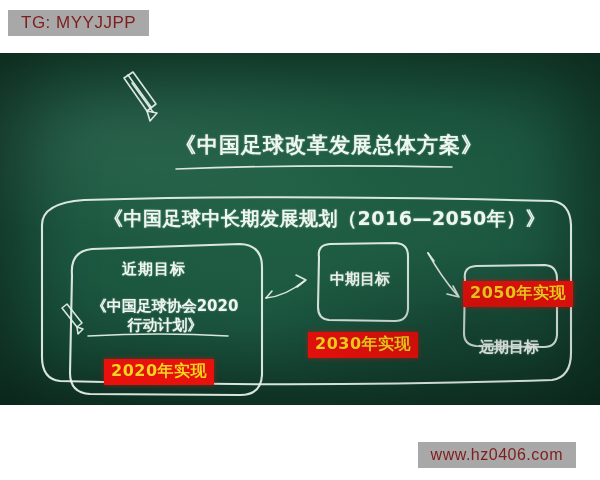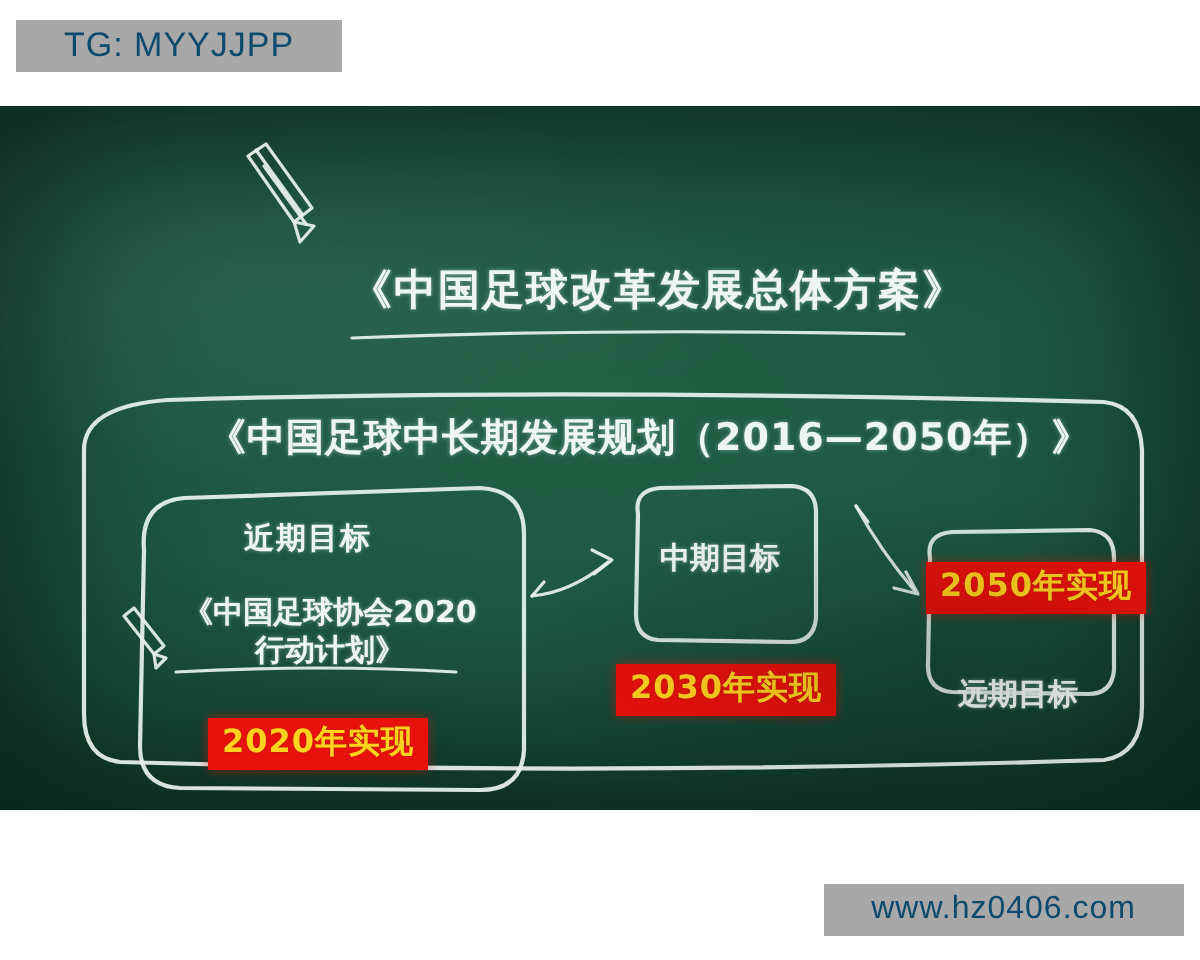--- a/index.html
+++ b/index.html
@@ -12,29 +12,29 @@
     height: 480px;
     position: relative;
     overflow: hidden;
     font-family: "Liberation Sans", "DejaVu Sans", sans-serif;
   }
 
   
   .wm {
     position: absolute;
     background: #a8a8a8;
-    color: #0c4a6e;
+    color: #7f1d1d;
     font-size: 17px;
     letter-spacing: 0.5px;
     line-height: 26px;
-    padding: 0 24px;
+    padding: 0 13px;
     white-space: nowrap;
   }
   #wm-top { left: 8px; top: 10px; }
-  #wm-bottom { right: 8px; bottom: 12px; font-size: 16px; }
+  #wm-bottom { right: 24px; bottom: 12px; font-size: 16px; }
 
   
   .board {
     position: absolute;
     left: 0;
     top: 53px;
     width: 600px;
     height: 352px;
     background:
       radial-gradient(ellipse 115% 85% at 48% 42%, #216145 0%, #1c5740 38%, #13412f 72%, #0c2d20 100%);

